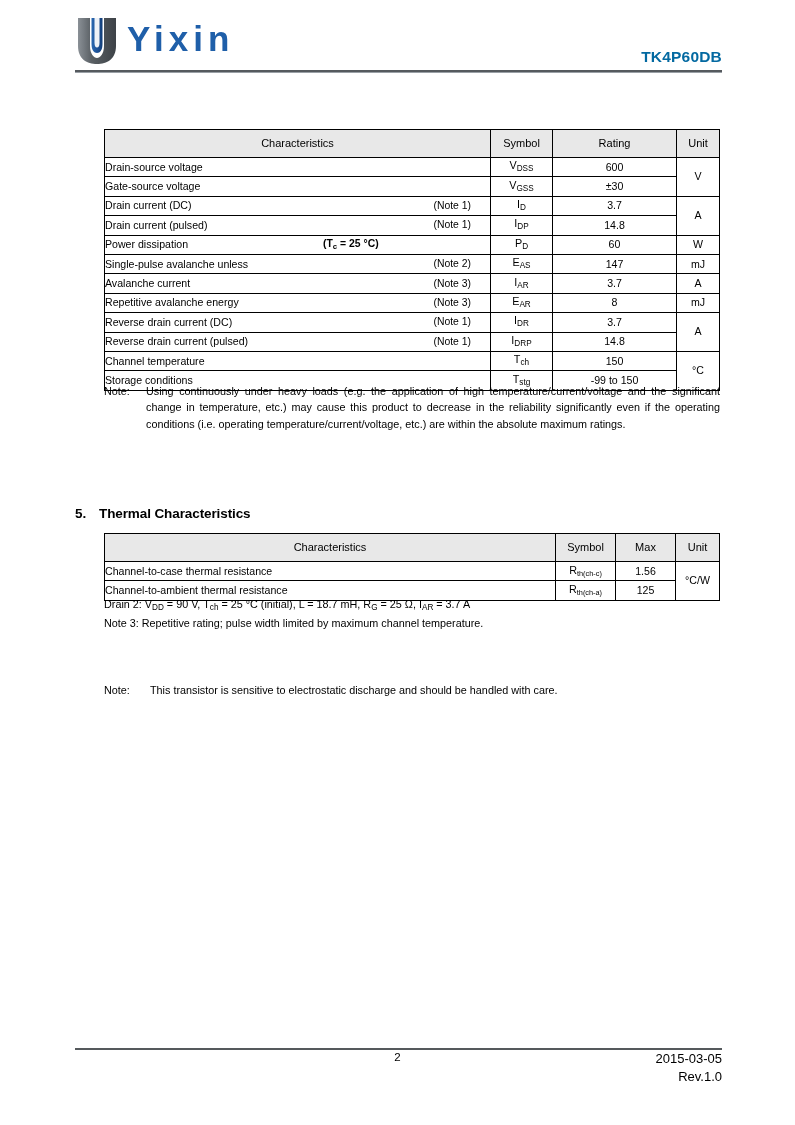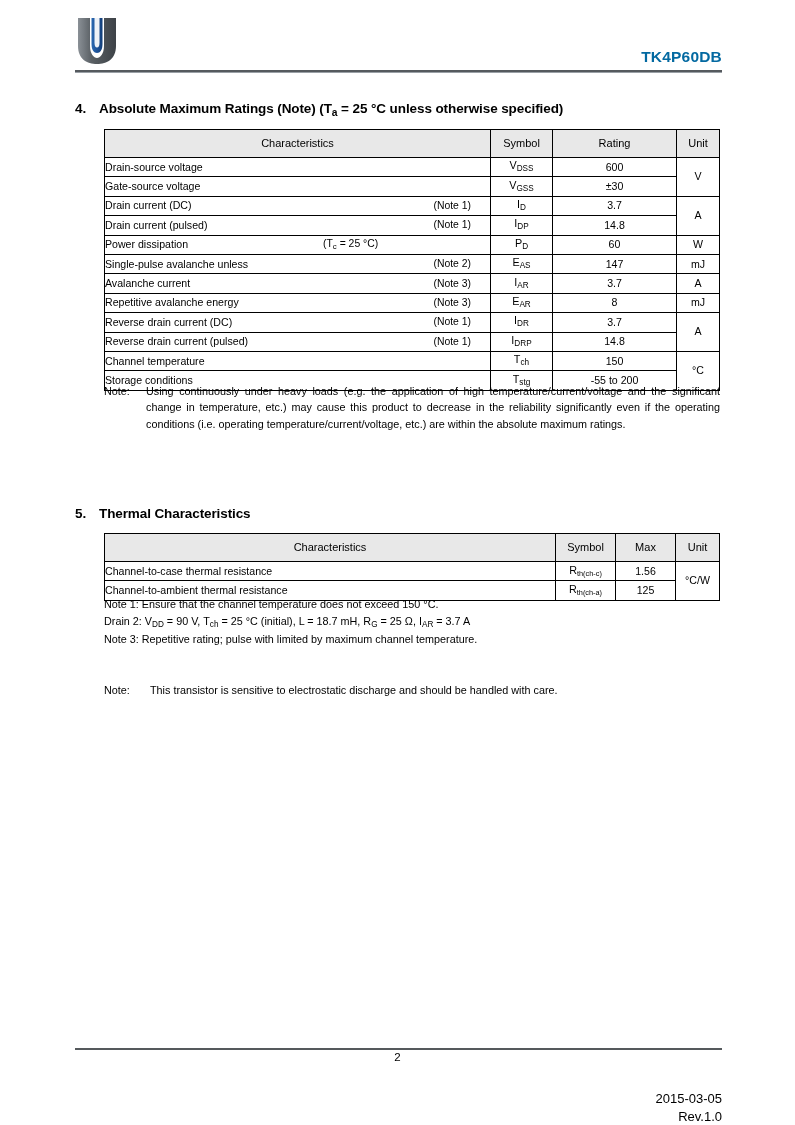--- a/index.html
+++ b/index.html
@@ -103,20 +103,21 @@
     right: 19px; top: 50%;
     transform: translateY(-50%);
     font-size: 10.4px;
   }
   .c-char .cond {
     position: absolute;
     left: 218px; top: 50%;
     transform: translateY(-50%);
     font-size: 10.4px;
     white-space: nowrap;
+    font-weight: bold;
   }
   .c-sym, .c-rat, .c-unit { text-align: center; }
   .c-sym { font-size: 10.8px; }
 
   
   .note-block {
     position: absolute;
     font-size: 10.8px;
     line-height: 1.52;
   }
@@ -142,21 +143,20 @@
     width: 795px;
     text-align: center;
     font-size: 11.5px;
   }
   .footer-right {
     position: absolute;
     right: 73px; top: 1050px;
     text-align: right;
     font-size: 13px;
     line-height: 1.35;
-    margin-top: 40px;
   }
 </style>
 </head>
 <body>
 
 <div class="page">
 
   <div class="header">
     <div class="logo-wrap">
       <span class="logo-mark">
@@ -171,28 +171,26 @@
               <stop offset="0%" stop-color="#2a67b0"></stop>
               <stop offset="60%" stop-color="#1b4f94"></stop>
               <stop offset="100%" stop-color="#143f78"></stop>
             </linearGradient>
           </defs>
           <path d="M3 2 L15 2 L15 30 C15 38 19 42 22 42 C25 42 29 38 29 30 L29 2 L41 2 L41 30 C41 43 32 48 22 48 C12 48 3 43 3 30 Z" fill="url(#gGray)"></path>
           <path d="M16.5 2 L27.5 2 L27.5 28 C27.5 34 25 37 22 37 C19 37 16.5 34 16.5 28 Z" fill="url(#gBlue)"></path>
           <path d="M19.5 2 L24.5 2 L24.5 27 C24.5 30 23.4 31.5 22 31.5 C20.6 31.5 19.5 30 19.5 27 Z" fill="#ffffff" opacity="0.92"></path>
         </svg>
       </span>
+      <span class="logo-text">Yixin</span>
     </div>
     <div class="part-no">TK4P60DB</div>
   </div>
   <div class="header-rule"></div>
 
-  <div class="sec-head" style="left:75px; top:101px;">
-    <span class="num">4.</span><span>Absolute Maximum Ratings (Note) (T</span><span class="sub">a</span><span> = 25 °C unless otherwise specified)</span>
-  </div>
 
   <table class="dt" style="left:104px; top:129px; width:615px;">
     <colgroup>
       <col style="width:386px">
         <col style="width:62px">
         <col style="width:124px">
         <col style="width:43px">
     </colgroup>
     <thead>
       <tr>
@@ -308,21 +306,21 @@
         <td class="c-sym"><span>T</span><span class="sub">ch</span></td>
         <td class="c-rat">150</td>
         <td class="c-unit" rowspan="2">°C</td>
       </tr>
 
       <tr>
         <td class="c-char">
           <span>Storage conditions</span>
         </td>
         <td class="c-sym"><span>T</span><span class="sub">stg</span></td>
-        <td class="c-rat">-55 to 200</td>
+        <td class="c-rat">-99 to 150</td>
       </tr>
     </tbody>
   </table>
 
   <div class="note-block" style="left:104px; top:383px; width:616px;">
     <div class="note-grid">
       <div class="note-label">Note:</div>
       <div class="note-body">Using continuously under heavy loads (e.g. the application of high temperature/current/voltage and the significant change in temperature, etc.) may cause this product to decrease in the reliability significantly even if the operating conditions (i.e. operating temperature/current/voltage, etc.) are within the absolute maximum ratings.</div>
     </div>
   </div>
@@ -355,23 +353,22 @@
       </tr>
       <tr>
         <td class="c-char">Channel-to-ambient thermal resistance</td>
         <td class="c-sym"><span>R</span><span class="sub" style="font-size:0.68em">th(ch-a)</span></td>
         <td class="c-rat">125</td>
       </tr>
     </tbody>
   </table>
 
   <div class="note-lines" style="left:104px; top:596px;">
-    <div>Note 1: Ensure that the channel temperature does not exceed 150 °C.</div>
     <div><span>Drain 2: V</span><span class="sub">DD</span><span> = 90 V, T</span><span class="sub">ch</span><span> = 25 °C (initial), L = 18.7 mH, R</span><span class="sub">G</span><span> = 25 Ω, I</span><span class="sub">AR</span><span> = 3.7 A</span></div>
-    <div>Note 3: Repetitive rating; pulse with limited by maximum channel temperature.</div>
+    <div>Note 3: Repetitive rating; pulse width limited by maximum channel temperature.</div>
   </div>
 
   <div class="note-block" style="left:104px; top:682px; width:616px;">
     <div class="note-grid" style="grid-template-columns:46px 1fr;">
       <div class="note-label">Note:</div>
       <div>This transistor is sensitive to electrostatic discharge and should be handled with care.</div>
     </div>
   </div>
 
   <div class="footer-rule"></div>

